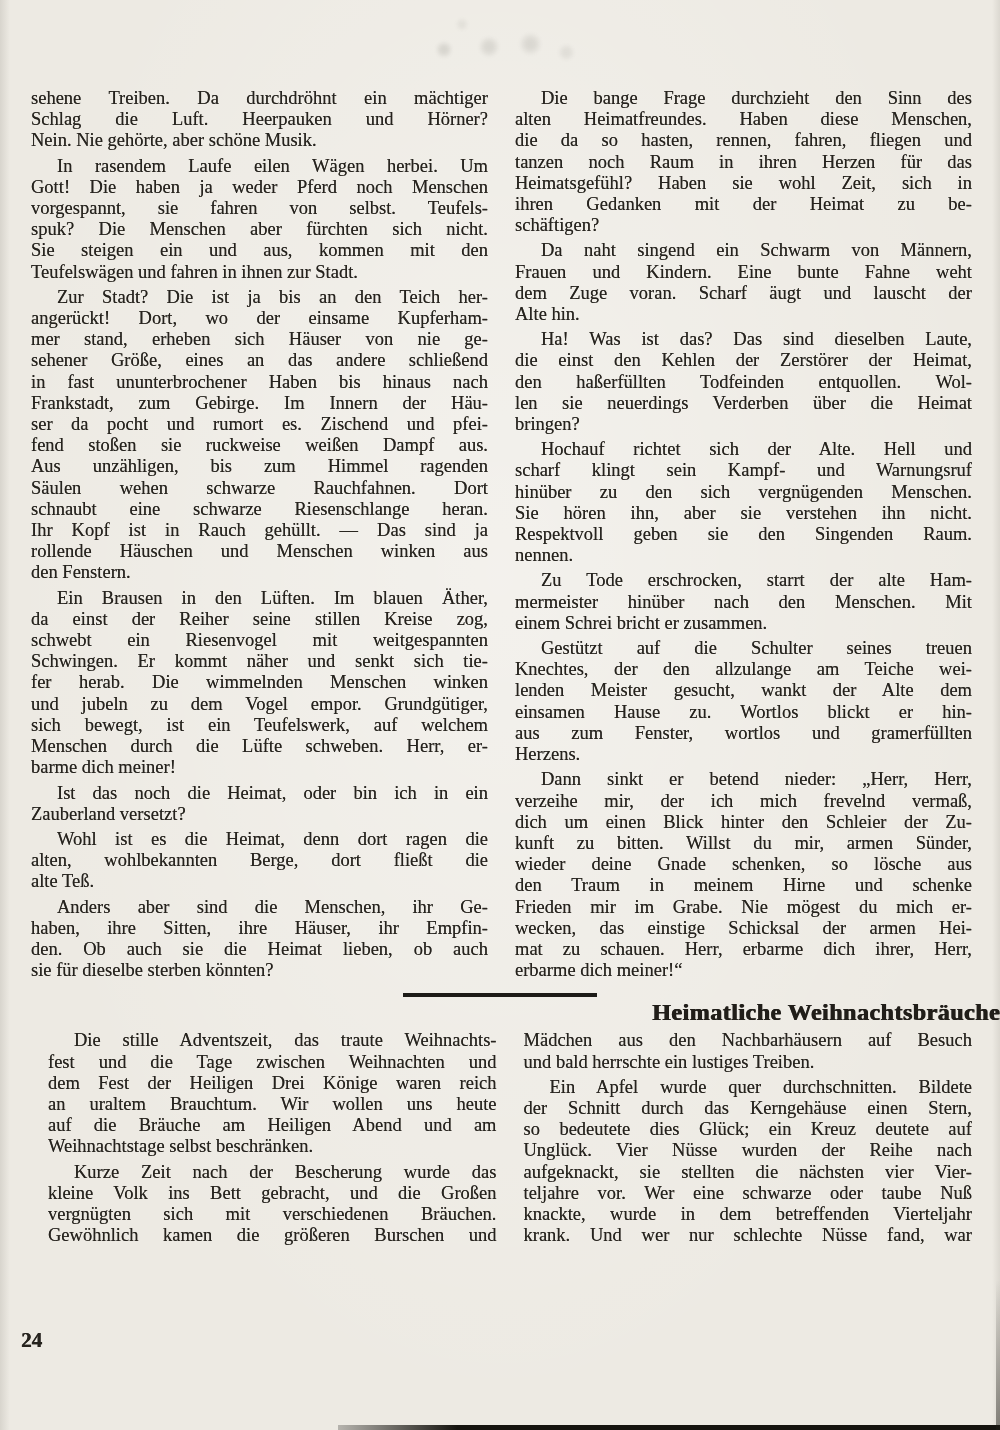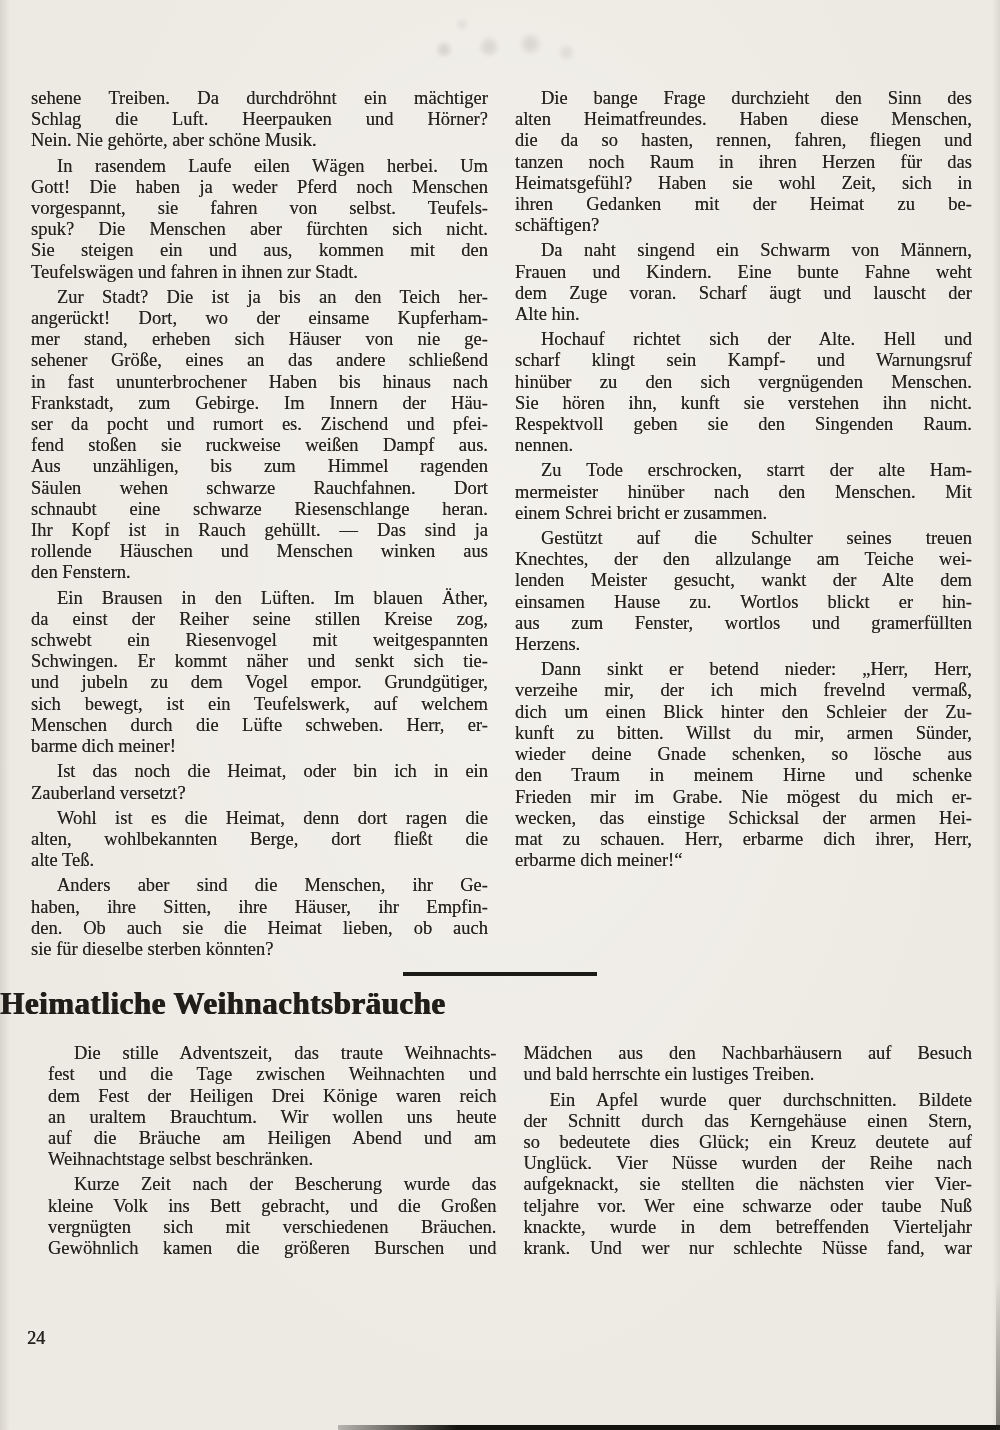--- a/index.html
+++ b/index.html
@@ -43,32 +43,32 @@
   .para:first-child{margin-top:0;}
   .para.indent .line:first-child{text-indent:26px;}
   .line{text-align:justify;text-align-last:left;white-space:normal;}
   .line.just{text-align-last:justify;}
   .divider{
     width:194px;height:4px;
     background:#1d1b17;
     margin:12px auto 0 auto;
   }
   .heading{
-    margin:10px 0 0 0;
-    text-align:left;
-    font-size:31px;
+    margin:2px 0 0 0;
+    text-align:right;
+    font-size:24px;
     font-weight:700;
     letter-spacing:.5px;
     text-shadow:.8px 0 0 currentColor, 0 0 .4px rgba(0,0,0,.6);
     color:#211e19;
   }
-  .cols.lower{margin-top:21px;padding-left:48px;}
+  .cols.lower{margin-top:4px;padding-left:48px;}
   .pagenum{
-    position:absolute;left:27px;top:1328px;
-    font-size:18px;font-weight:400;
+    position:absolute;left:21px;top:1328px;
+    font-size:21px;font-weight:700;
     text-shadow:.4px 0 0 currentColor;
   }
   .scan-edge-bottom{
     position:absolute;left:338px;bottom:0;width:662px;height:5px;
     background:linear-gradient(90deg, rgba(20,19,16,.25), #16140f 18%);
   }
   .scan-edge-right{
     position:absolute;right:0;top:1280px;width:4px;height:150px;
     background:linear-gradient(180deg, rgba(0,0,0,0), rgba(30,28,22,.5));
   }
@@ -110,20 +110,21 @@
             <div class="line just">schnaubt eine schwarze Riesenschlange heran.</div>
             <div class="line just">Ihr Kopf ist in Rauch gehüllt. — Das sind ja</div>
             <div class="line just">rollende Häuschen und Menschen winken aus</div>
             <div class="line">den Fenstern.</div>
           </div>
           <div class="para indent">
             <div class="line just">Ein Brausen in den Lüften. Im blauen Äther,</div>
             <div class="line just">da einst der Reiher seine stillen Kreise zog,</div>
             <div class="line just">schwebt ein Riesenvogel mit weitgespannten</div>
             <div class="line just">Schwingen. Er kommt näher und senkt sich tie-</div>
+            <div class="line just">fer herab. Die wimmelnden Menschen winken</div>
             <div class="line just">und jubeln zu dem Vogel empor. Grundgütiger,</div>
             <div class="line just">sich bewegt, ist ein Teufelswerk, auf welchem</div>
             <div class="line just">Menschen durch die Lüfte schweben. Herr, er-</div>
             <div class="line">barme dich meiner!</div>
           </div>
           <div class="para indent">
             <div class="line just">Ist das noch die Heimat, oder bin ich in ein</div>
             <div class="line">Zauberland versetzt?</div>
           </div>
           <div class="para indent">
@@ -148,24 +149,31 @@
             <div class="line just">ihren Gedanken mit der Heimat zu be-</div>
             <div class="line">schäftigen?</div>
           </div>
           <div class="para indent">
             <div class="line just">Da naht singend ein Schwarm von Männern,</div>
             <div class="line just">Frauen und Kindern. Eine bunte Fahne weht</div>
             <div class="line just">dem Zuge voran. Scharf äugt und lauscht der</div>
             <div class="line">Alte hin.</div>
           </div>
           <div class="para indent">
+            <div class="line just">Ha! Was ist das? Das sind dieselben Laute,</div>
+            <div class="line just">die einst den Kehlen der Zerstörer der Heimat,</div>
+            <div class="line just">den haßerfüllten Todfeinden entquollen. Wol-</div>
+            <div class="line just">len sie neuerdings Verderben über die Heimat</div>
+            <div class="line">bringen?</div>
+          </div>
+          <div class="para indent">
             <div class="line just">Hochauf richtet sich der Alte. Hell und</div>
             <div class="line just">scharf klingt sein Kampf- und Warnungsruf</div>
             <div class="line just">hinüber zu den sich vergnügenden Menschen.</div>
-            <div class="line just">Sie hören ihn, kunft sie verstehen ihn nicht.</div>
+            <div class="line just">Sie hören ihn, aber sie verstehen ihn nicht.</div>
             <div class="line just">Respektvoll geben sie den Singenden Raum.</div>
             <div class="line">nennen.</div>
           </div>
           <div class="para indent">
             <div class="line just">Zu Tode erschrocken, starrt der alte Ham-</div>
             <div class="line just">mermeister hinüber nach den Menschen. Mit</div>
             <div class="line">einem Schrei bricht er zusammen.</div>
           </div>
           <div class="para indent">
             <div class="line just">Gestützt auf die Schulter seines treuen</div>

